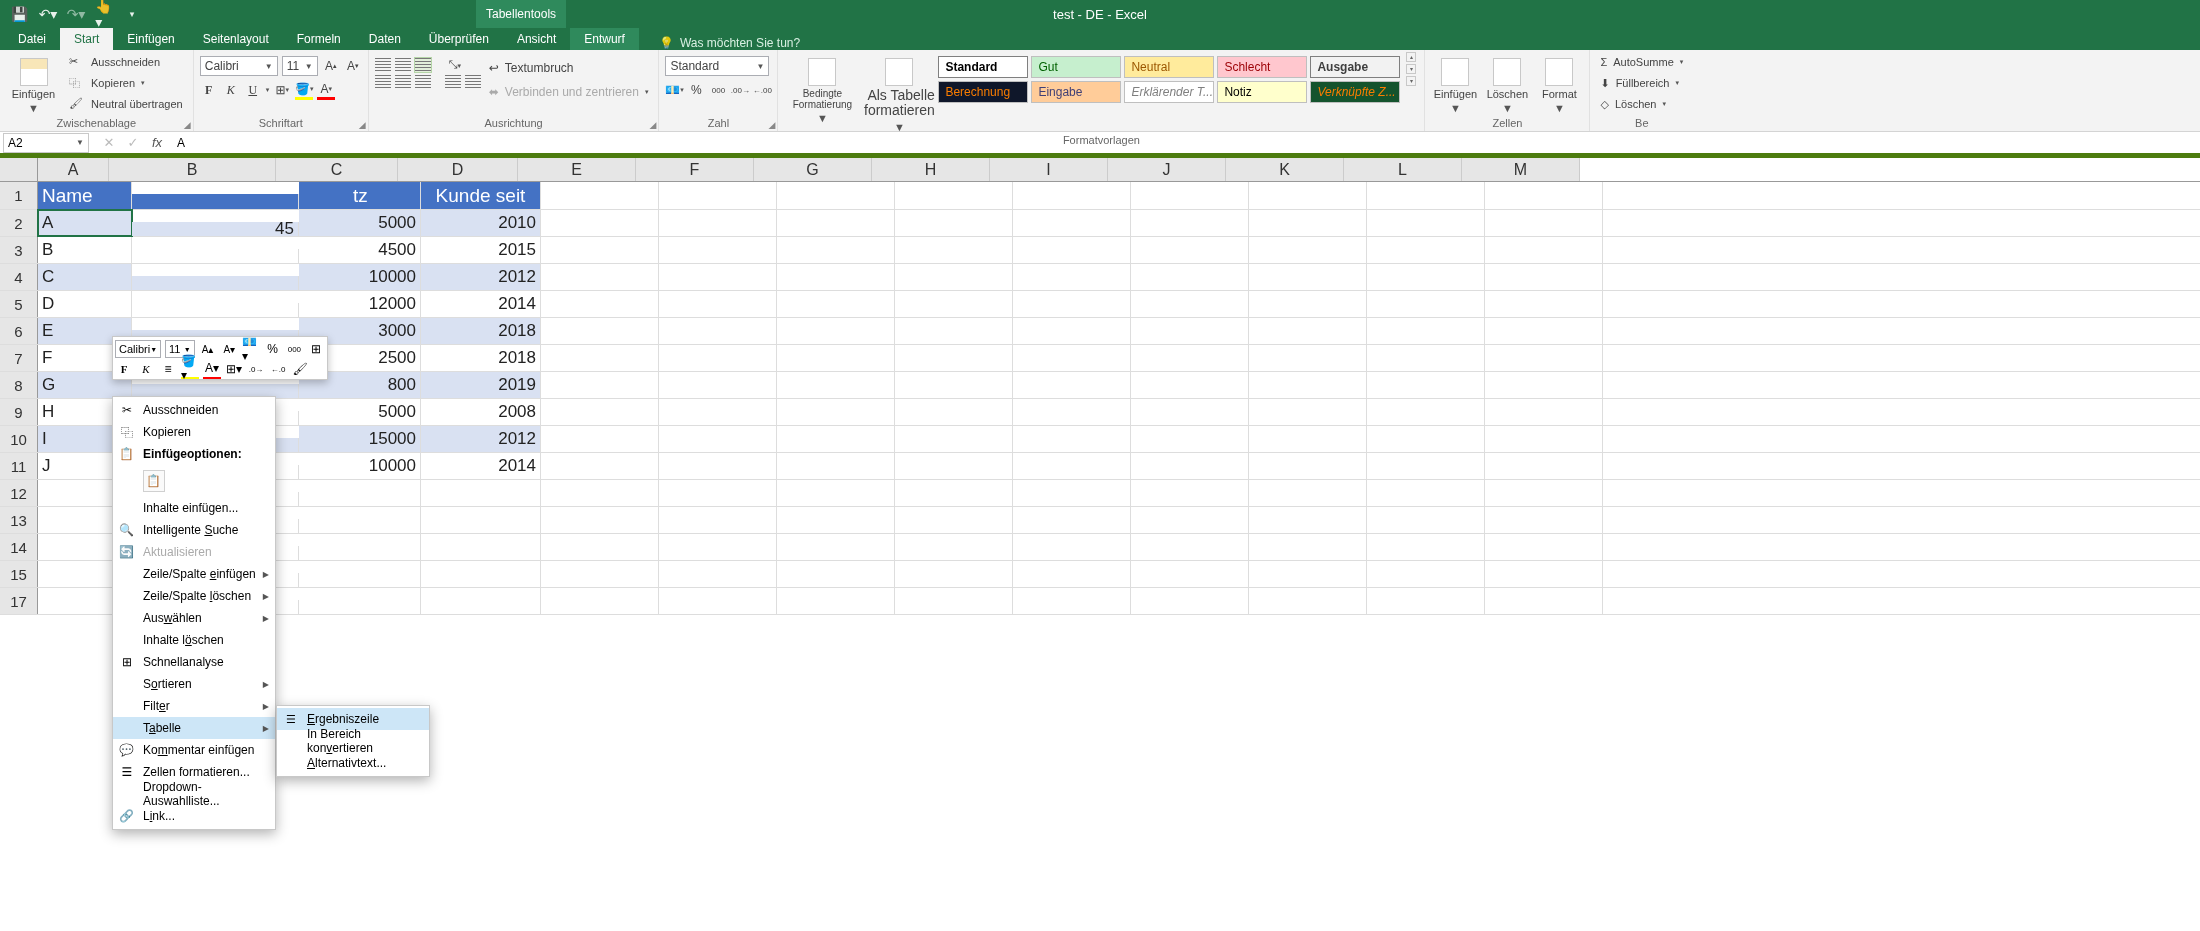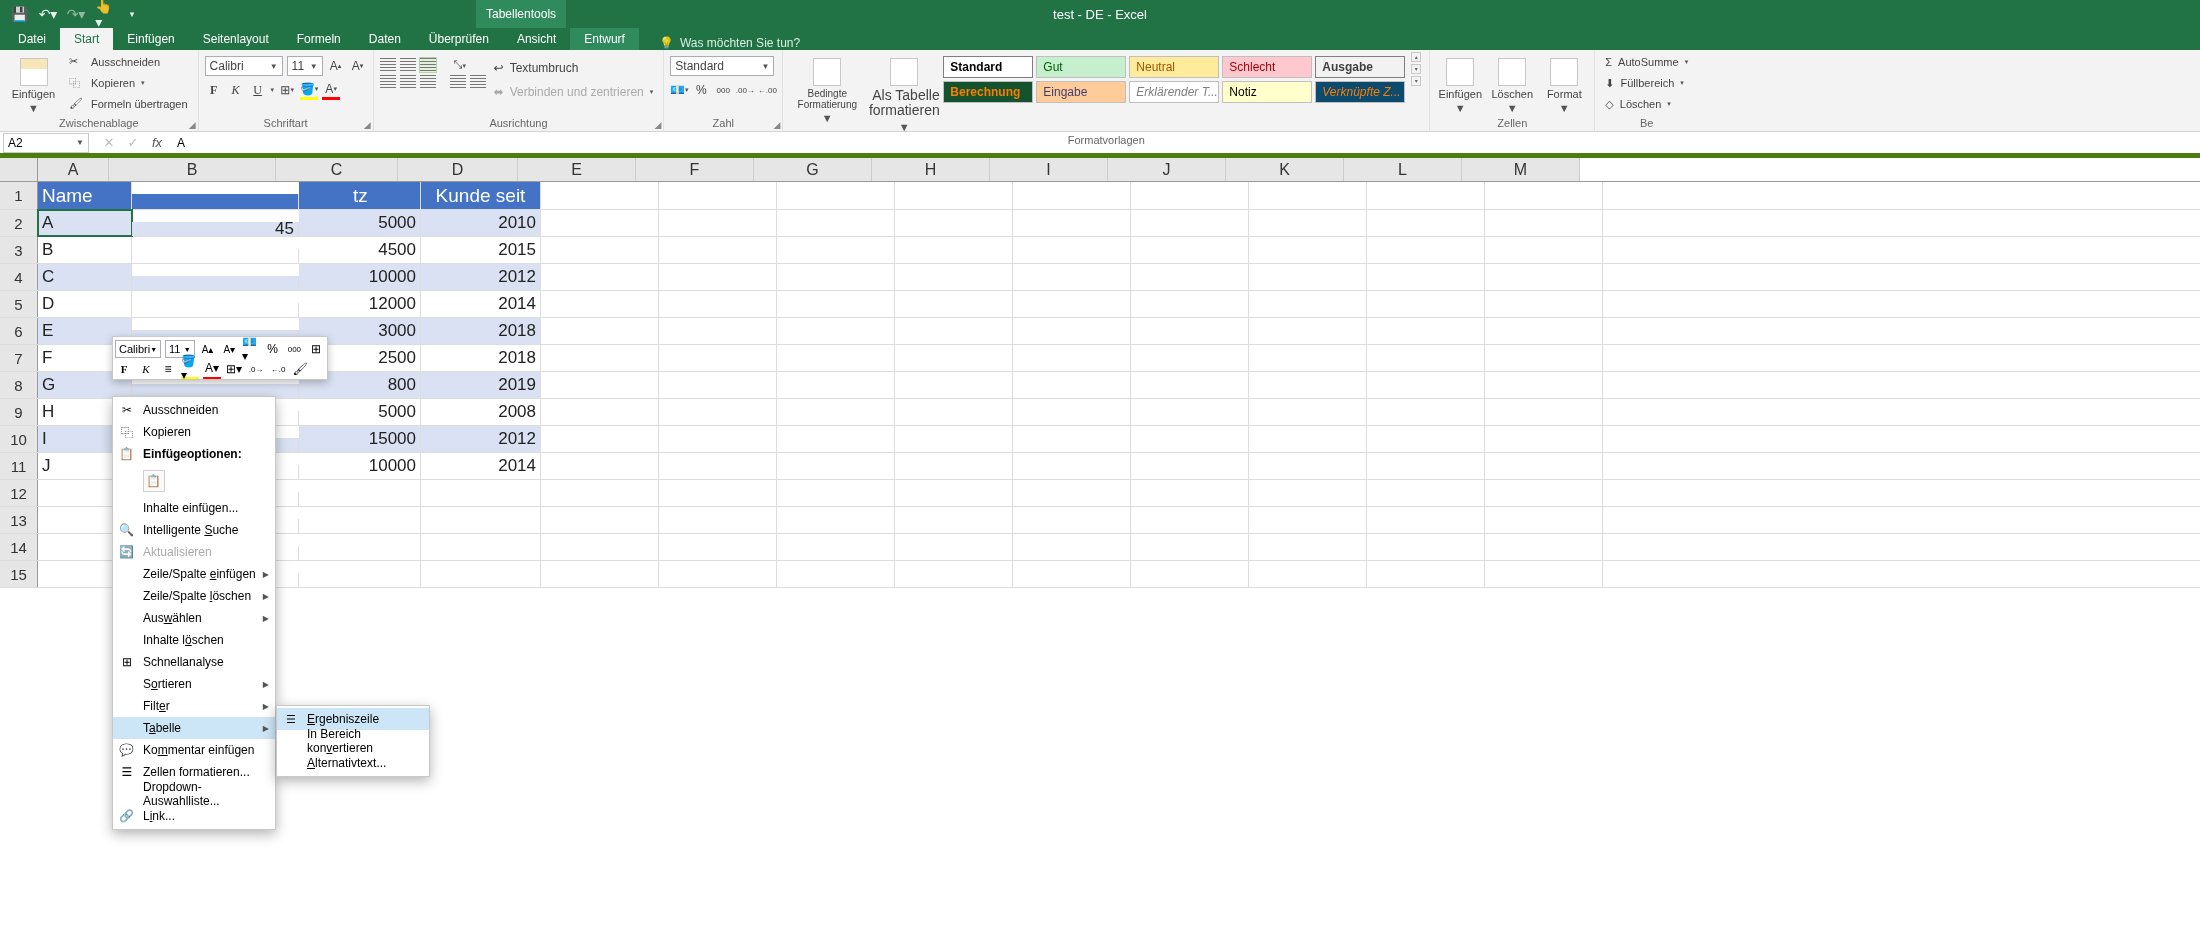--- a/index.html
+++ b/index.html
@@ -153,21 +153,21 @@
             <span class="sico">✂</span>
             <span>Ausschneiden</span>
           </div>
         <div class="row-btn">
             <span class="sico">⿻</span>
             <span>Kopieren</span> 
             <span class="drop-arrow">▾</span>
           </div>
         <div class="row-btn">
             <span class="sico">🖌</span>
-            <span>Formeln übertragen</span>
+            <span>Neutral übertragen</span>
           </div>
       </div>
     </div>
     <div class="group-label">Zwischenablage</div>
     <span class="group-launcher">◢</span>
   </div>
 
   <div class="group">
     <div class="group-body font-controls">
       <div class="font-row">
@@ -260,25 +260,25 @@
         <div class="ico" style="background:#fff;"></div>
         <span style="font-size:14px;text-align:right;">Als Tabelle formatieren</span>
           <span class="drop-arrow">▼</span>
       </div>
       <div class="styles-gallery" id="styles-gallery">
           <div class="style-cell" style="background: rgb(255, 255, 255); color: rgb(0, 0, 0); border-color: rgb(127, 127, 127); font-weight: 600;">Standard</div>
           <div class="style-cell" style="background: rgb(198, 239, 206); color: rgb(0, 97, 0);">Gut</div>
           <div class="style-cell" style="background: rgb(255, 235, 156); color: rgb(156, 87, 0);">Neutral</div>
           <div class="style-cell" style="background: rgb(255, 199, 206); color: rgb(156, 0, 6);">Schlecht</div>
           <div class="style-cell" style="background: rgb(242, 242, 242); color: rgb(63, 63, 63); border-color: rgb(127, 127, 127); font-weight: 600;">Ausgabe</div>
-          <div class="style-cell" style="background: #14532d; color: rgb(250, 125, 0); font-weight: 700; text-align: right;">Berechnung</div>
+          <div class="style-cell" style="background: #0f172a; color: rgb(250, 125, 0); font-weight: 400; text-align: right;">Berechnung</div>
           <div class="style-cell" style="background: rgb(255, 204, 153); color: rgb(63, 63, 118);">Eingabe</div>
           <div class="style-cell" style="background: rgb(255, 255, 255); color: rgb(127, 127, 127); font-style: italic;">Erklärender T...</div>
           <div class="style-cell" style="background: rgb(255, 255, 204); color: rgb(0, 0, 0);">Notiz</div>
-          <div class="style-cell" style="background: #0c4a6e; color: rgb(250, 125, 0); font-style: italic;">Verknüpfte Z...</div>
+          <div class="style-cell" style="background: #14532d; color: rgb(250, 125, 0); font-style: italic;">Verknüpfte Z...</div>
         </div>
       <div class="scroll-handle">
         <div>▴</div>
         <div>▾</div>
         <div>▾</div>
       </div>
     </div>
     <div class="group-label">Formatvorlagen</div>
   </div>
 
@@ -591,20 +591,36 @@
         <div class="cell std"></div>
         <div class="cell std"></div>
         <div class="cell std"></div>
         <div class="cell std"></div>
         <div class="cell std"></div>
         <div class="cell std"></div>
         <div class="cell std"></div>
         <div class="cell std"></div>
         <div class="cell std"></div>
       </div>
+      <div class="grow">
+        <div class="rowh">17</div>
+        <div class="cell cA"></div>
+        <div class="cell cB"></div>
+        <div class="cell cC"></div>
+        <div class="cell cD"></div>
+        <div class="cell std"></div>
+        <div class="cell std"></div>
+        <div class="cell std"></div>
+        <div class="cell std"></div>
+        <div class="cell std"></div>
+        <div class="cell std"></div>
+        <div class="cell std"></div>
+        <div class="cell std"></div>
+        <div class="cell std"></div>
+      </div>
     </div>
 
   <div class="mini-toolbar">
     <div class="mini-row">
       <div class="mini-combo" style="width:46px">
           <span>Calibri</span>
           <span class="arrow" style="font-size:7px;">▼</span>
         </div>
       <div class="mini-combo" style="width:30px">
           <span>11</span>

